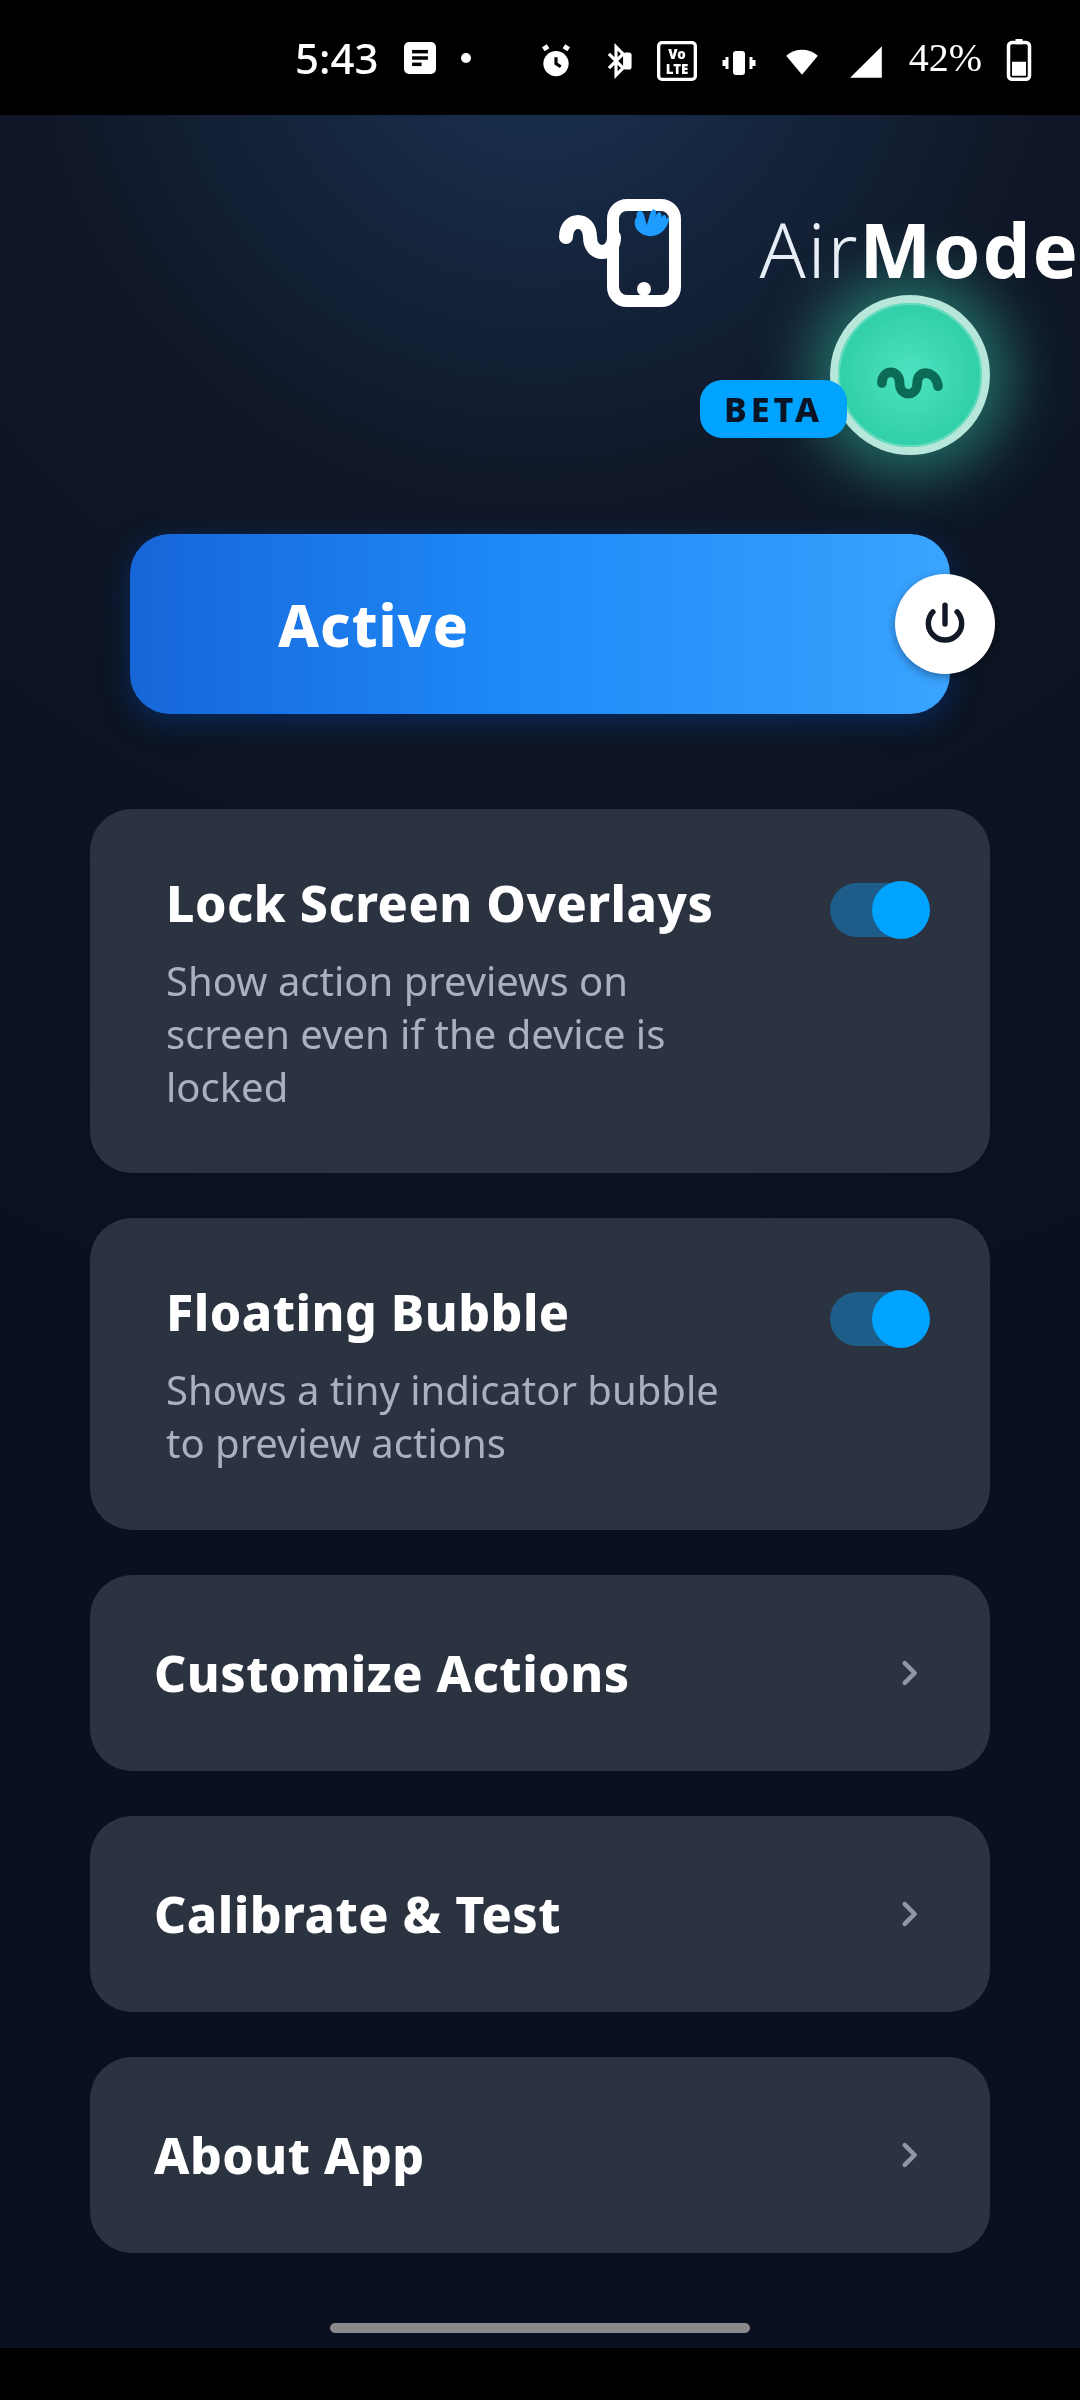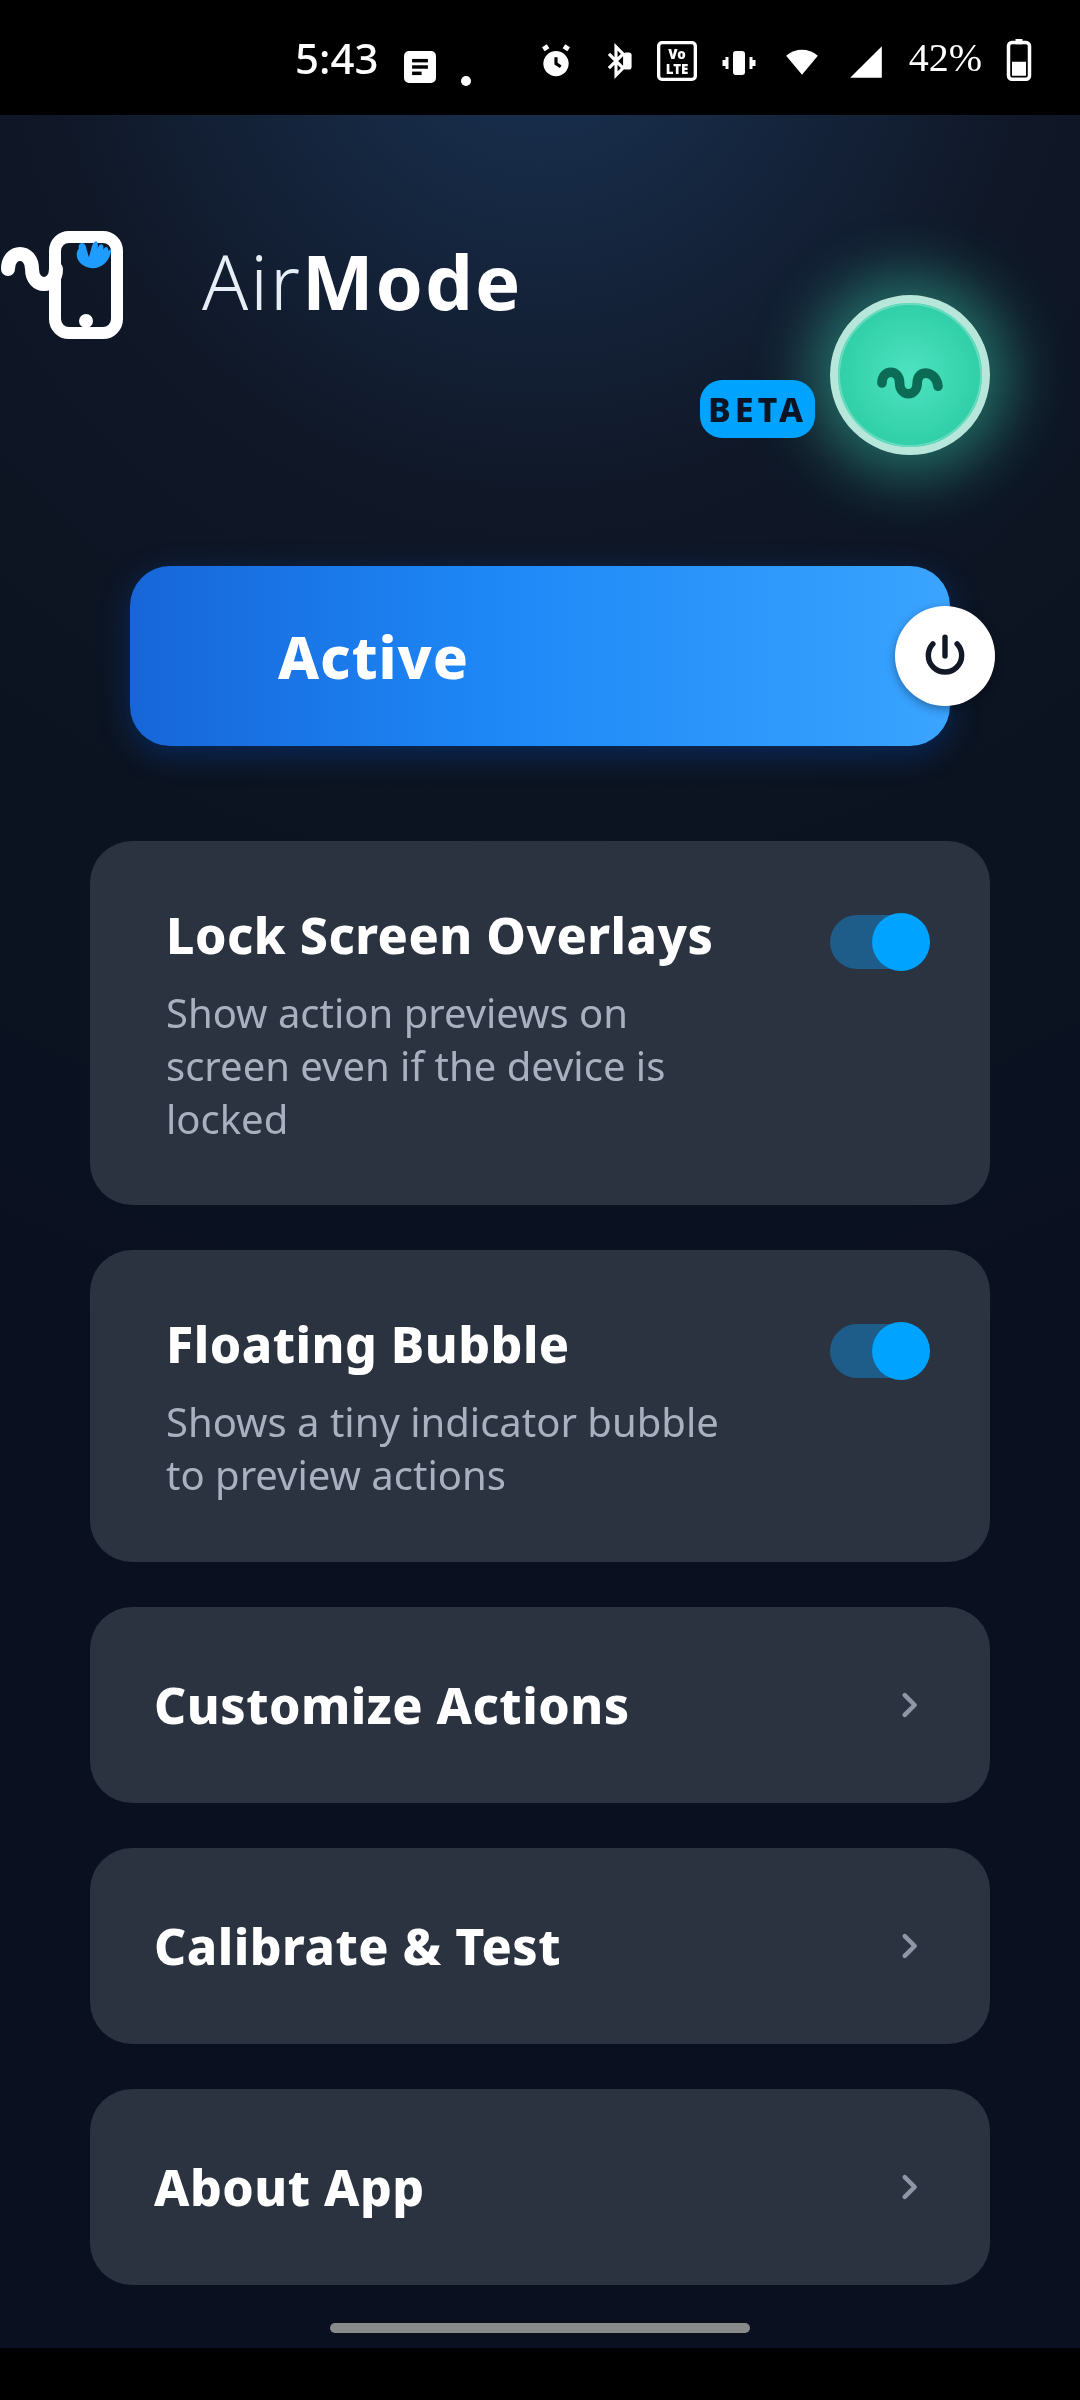--- a/index.html
+++ b/index.html
@@ -1,33 +1,33 @@
 <!DOCTYPE html>
 <html><head>
 <meta charset="utf-8">
 <style>
   * { margin:0; padding:0; box-sizing:border-box; -webkit-font-smoothing:antialiased; }
   html, body { width:1080px; height:2400px; font-family:"Segoe UI",system-ui,-apple-system,sans-serif; }
   body { background:#000; color:#fff; overflow:hidden; }
 
   
   .status-bar { width:100%; height:115px; background:#000; display:flex; align-items:center; justify-content:space-between; padding:0 48px 0 40px; font-size:42px; font-weight:500; color:#fff; }
-  .status-left { display:flex; align-items:flex-end; gap:22px; margin-left:255px; }
+  .status-left { display:flex; align-items:center; gap:22px; margin-left:255px; }
   .status-right { display:flex; align-items:flex-end; gap:24px; }
   .dot { width:10px; height:10px; border-radius:50%; background:#fff; }
 
   
   .page { position:relative; width:100%; height:2233px; background: radial-gradient(ellipse 1400px 1400px at 50% -5%, #1a3354 0%, #101828 35%, #0b1320 65%, #0a1020 100%), linear-gradient(180deg,#0e1a2d,#0b1322); }
 
   
-  .app-header { display:flex; align-items:center; justify-content:flex-start; gap:62px; padding-top:104px; position:relative; }
+  .app-header { display:flex; align-items:center; justify-content:flex-end; gap:62px; padding-top:72px; position:relative; }
   .app-title { font-size:76px; letter-spacing:2px; }
   .app-title .thin { font-weight:300; color:#e8eef6; }
   .app-title .bold { font-weight:700; color:#fff; }
-  .beta-chip { position:absolute; top:265px; left:700px; background:#00a3ff; color:#0b1424; font-weight:800; font-size:34px; letter-spacing:4px; padding:6px 8px; border-radius:22px; }
+  .beta-chip { position:absolute; top:265px; left:700px; background:#00a3ff; color:#0b1424; font-weight:800; font-size:34px; letter-spacing:4px; padding:6px 24px; border-radius:22px; }
   .floating-badge { position:absolute; top:180px; right:90px; width:160px; height:160px; border-radius:50%; background:radial-gradient(circle,#4fe3c1 0%, #34d2ab 60%, #2bc9a3 100%); border:8px solid #b7e6db; box-shadow:0 0 60px 20px rgba(60,220,185,0.45), 0 0 0 2px rgba(255,255,255,0.25) inset; display:flex; align-items:center; justify-content:center; }
 
   
   .active-btn { margin:225px auto 0; width:820px; height:180px; border-radius:40px; background:linear-gradient(90deg,#1766d8 0%, #1e88f7 45%, #3aa4ff 100%); display:flex; align-items:center; padding-left:120px; position:relative; box-shadow:0 8px 30px rgba(0,80,200,0.35); }
   .active-btn .label { font-size:58px; font-weight:800; letter-spacing:1px;margin-left:28px; }
   .power-circle { position:absolute; right:-45px; top:50%; transform:translateY(-50%); width:100px; height:100px; border-radius:50%; background:#fff; display:flex; align-items:center; justify-content:center; box-shadow:0 3px 10px rgba(0,0,0,0.35); }
 
   
   .card-list { margin-top:95px; padding:0 90px; display:flex; flex-direction:column; gap:45px; }
   .card { background:#2b3240; border-radius:42px; padding:64px 64px; display:flex; align-items:center; justify-content:space-between; }

